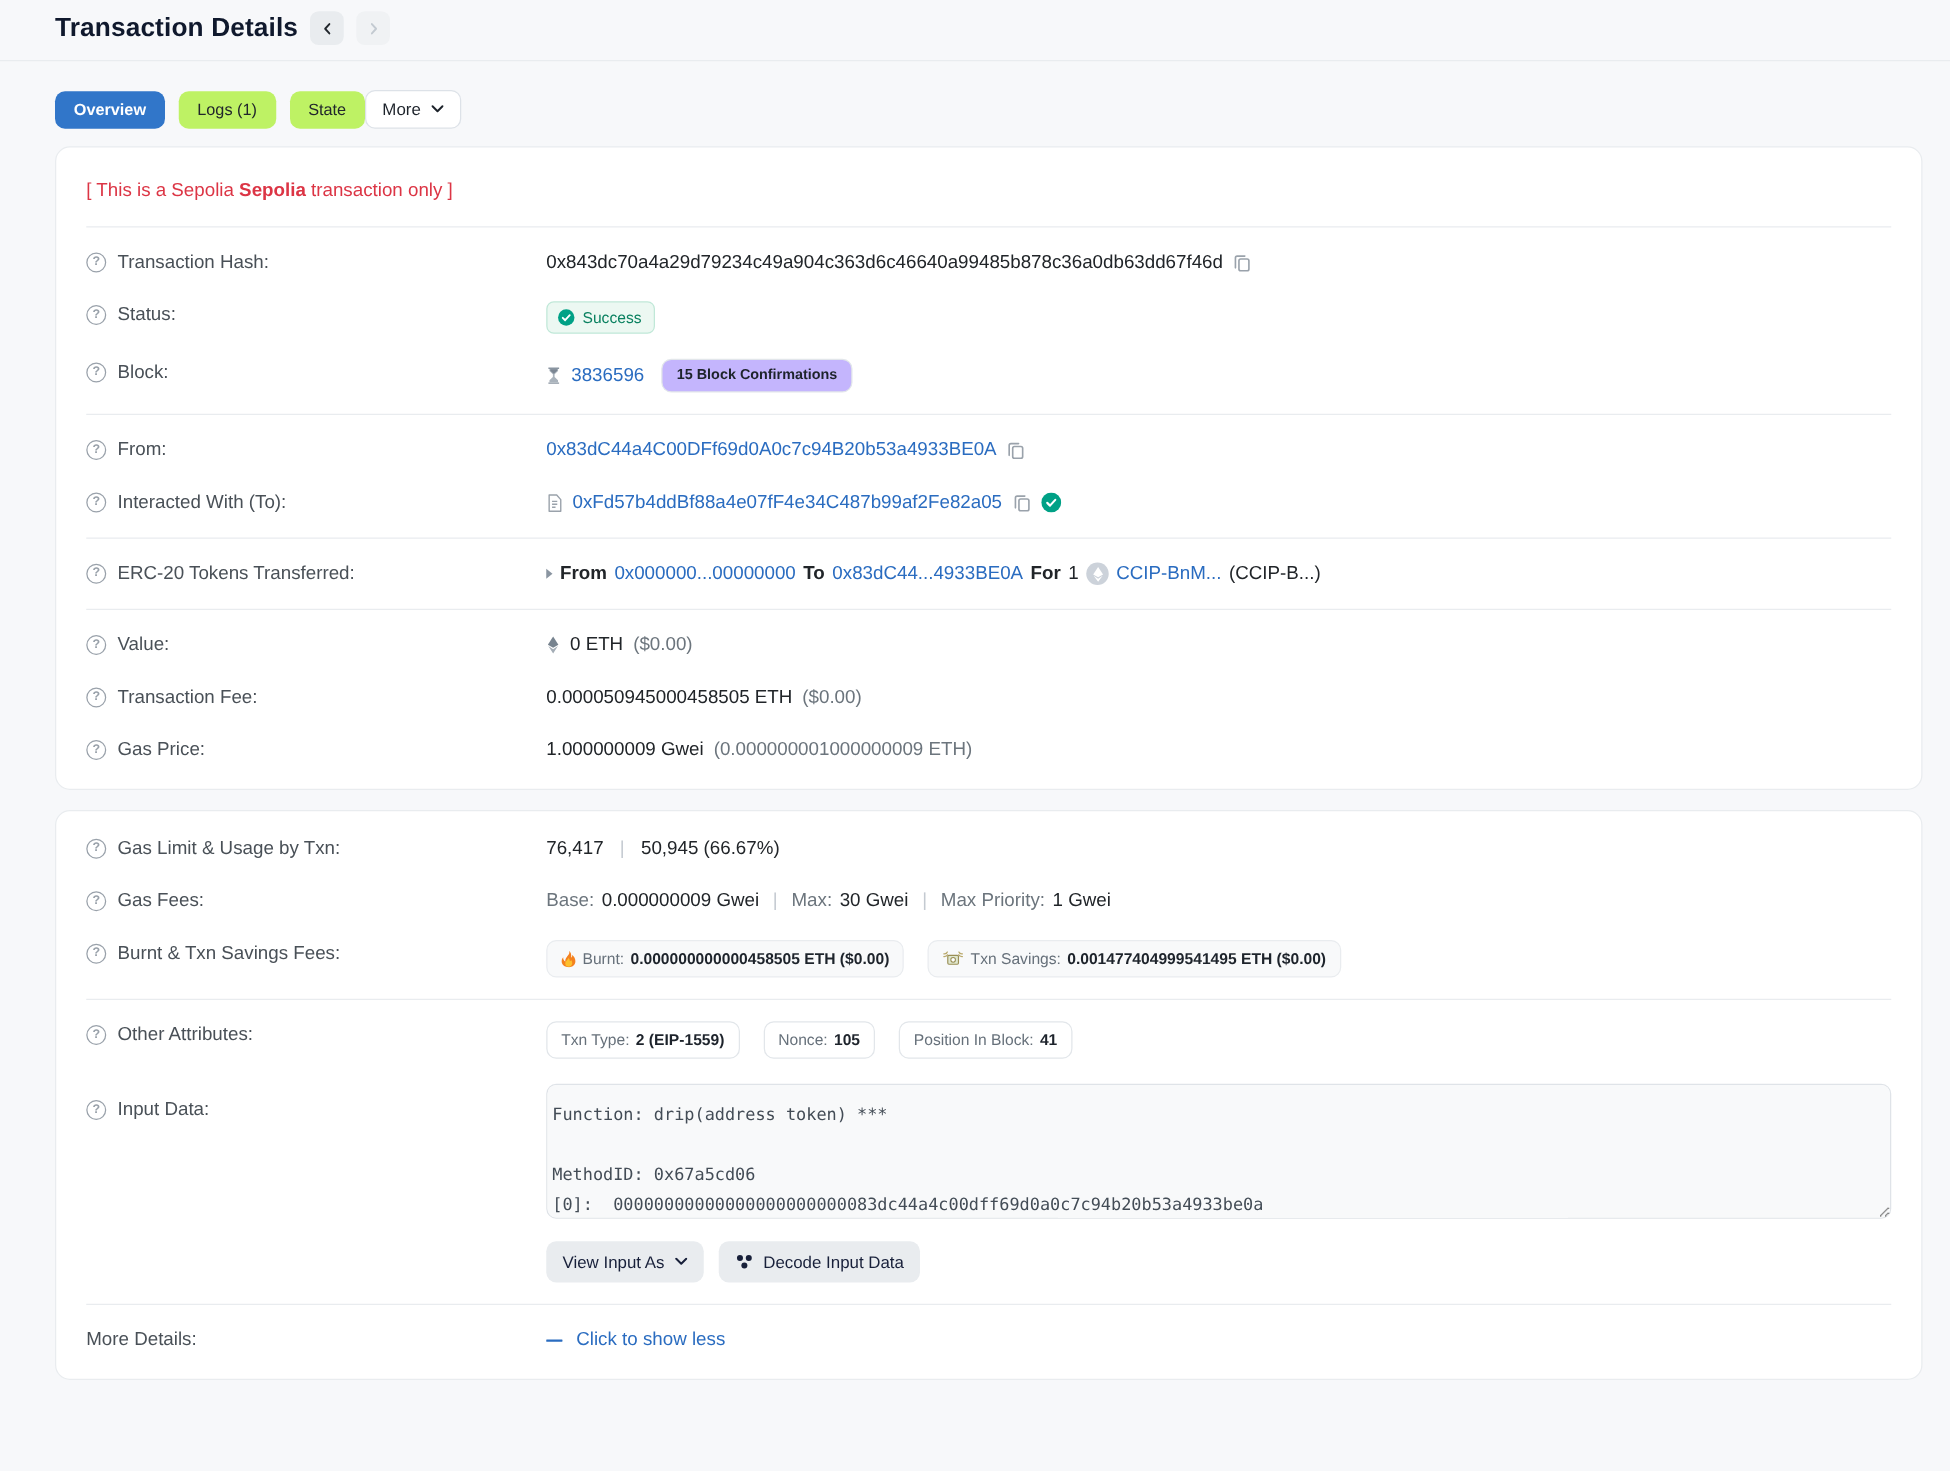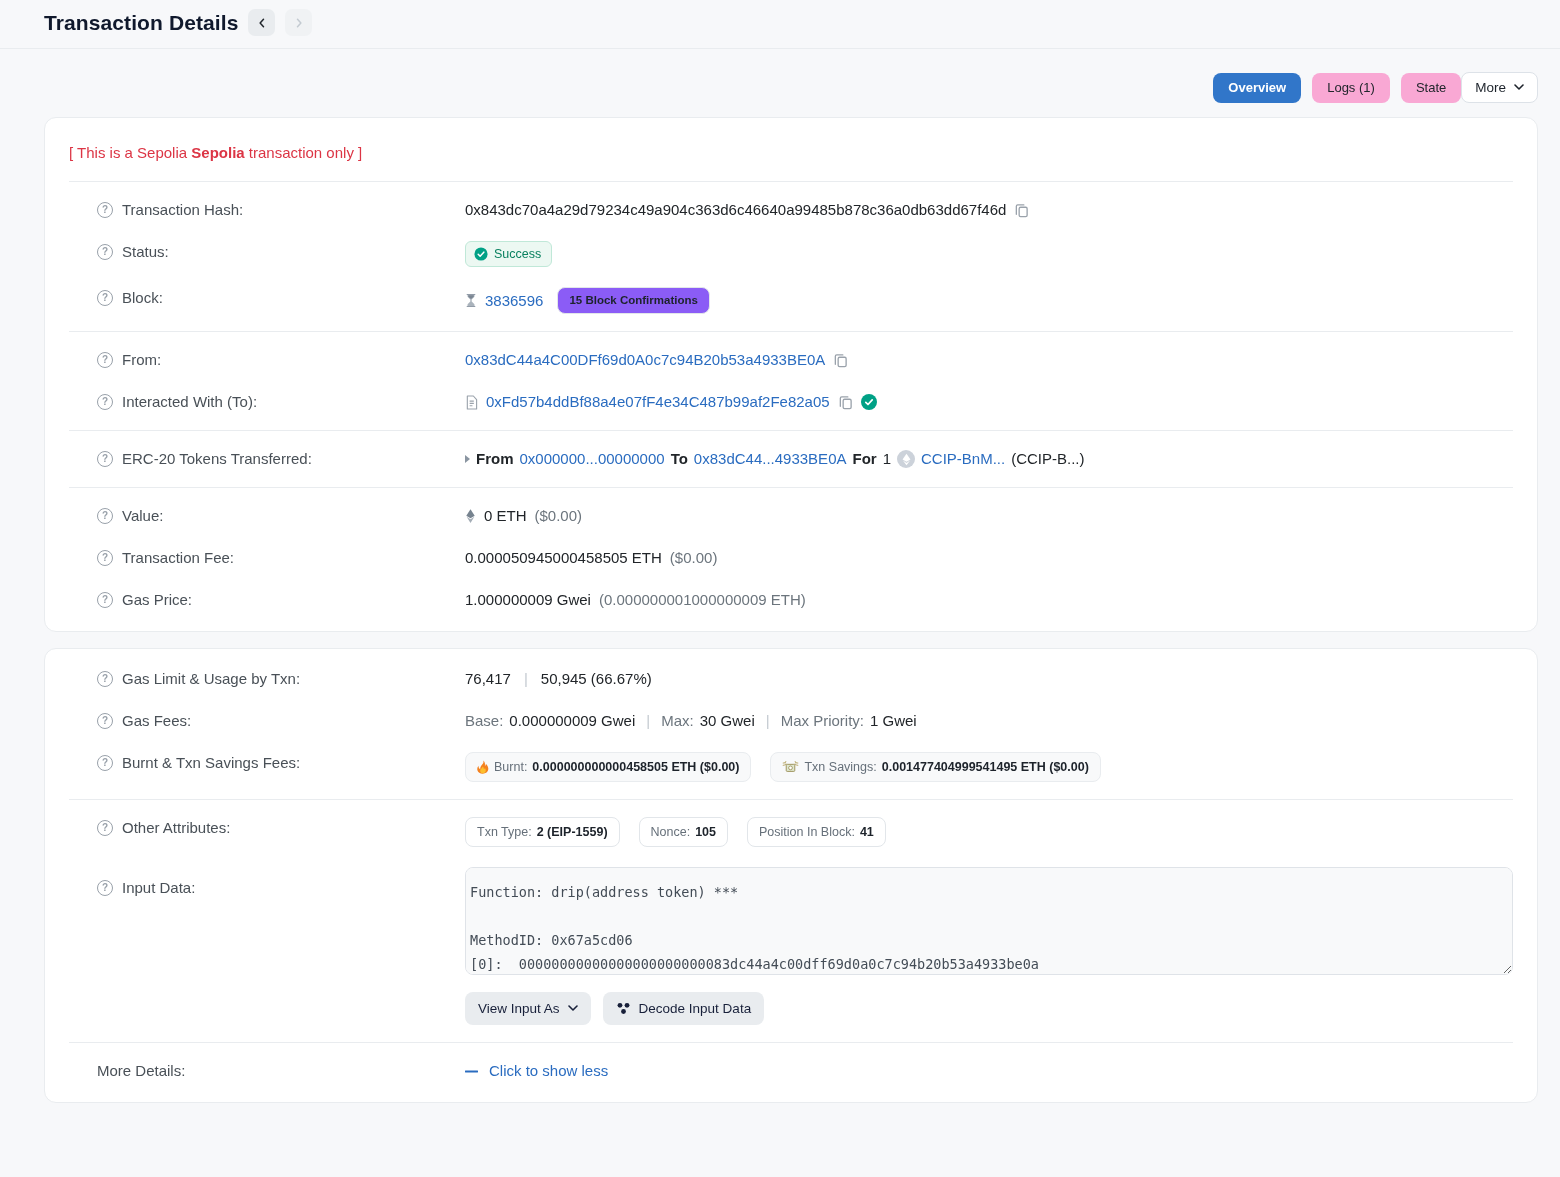--- a/index.html
+++ b/index.html
@@ -13,48 +13,48 @@
   .page{width:1560px; height:1177px; background:var(--page-bg); color:var(--text-dark); font-size:15px; overflow:hidden; position:relative;}
 
   
   .topbar{display:flex; align-items:center; padding:9px 22px 12px 44px; border-bottom:1px solid var(--border-light);}
   .page-title{font-size:21px; font-weight:700; color:#10192d; letter-spacing:.1px;}
   .nav-btn{width:27px;height:27px;border-radius:7px;background:#e9ecef;display:inline-flex;align-items:center;justify-content:center;margin-left:10px;cursor:pointer;border:none;}
   .nav-btn.disabled{background:#f0f2f4;}
   .nav-btn svg{display:block;}
 
   
-  .tabs-row{display:flex;align-items:center;justify-content:flex-end;padding:23px 22px 0 44px;}
+  .tabs-row{display:flex;align-items:center;justify-content:flex-start;padding:23px 22px 0 44px;}
   .tabs{display:flex;gap:11px;}
-  .tab{padding:8px 15px;border-radius:8px;font-size:13px;font-weight:500;background:#f9a8d4;color:#21262c;cursor:pointer;border:none;line-height:14px;}
+  .tab{padding:8px 15px;border-radius:8px;font-size:13px;font-weight:500;background:#bef264;color:#21262c;cursor:pointer;border:none;line-height:14px;}
   .tab.active{background:var(--accent-blue);color:#fff;font-weight:700;}
   .more-btn{display:inline-flex;align-items:center;gap:8px;background:#fff;border:1px solid #dde2e8;border-radius:8px;padding:7px 13px;font-size:13.5px;color:#1d232b;cursor:pointer;}
 
   
   .card{background:#fff;border:1px solid var(--border-light);border-radius:12px;margin:14px 22px 0 44px;padding:9px 24px 10px;}
   .card.second{margin-top:16px;}
   .divider{border:0;border-top:1px solid var(--border-light);margin:7px 0;}
 
-  .row{display:flex;align-items:flex-start;padding:10px 0;line-height:22px;margin-left:28px;}
+  .row{display:flex;align-items:flex-start;padding:10px 0;line-height:22px;}
   .row-label{width:368px;flex-shrink:0;color:var(--text-label);display:flex;align-items:center;gap:9px;}
   .row-value{flex:1;display:flex;align-items:center;gap:8px;flex-wrap:wrap;color:var(--text-dark);}
 
   .notice{padding:17px 0 13px;color:var(--danger-red);font-size:15px;}
   .notice b{font-weight:700;}
 
   .q{width:16px;height:16px;border:1.3px solid #99a1aa;border-radius:50%;color:#99a1aa;font-size:10px;font-weight:700;display:inline-flex;align-items:center;justify-content:center;flex-shrink:0;}
   .q::before{content:"?";}
 
   a.link{color:var(--link-blue);text-decoration:none;cursor:pointer;}
   .muted{color:var(--text-gray);}
   .pipe{color:#c4cad1;padding:0 5px;}
   .pipe::before{content:"|";}
 
   .badge-success{display:inline-flex;align-items:center;gap:6px;background:var(--success-bg);border:1px solid var(--success-border);border-radius:6px;padding:5px 10px 5px 8px;font-size:12.5px;font-weight:500;color:var(--success-text);line-height:14px;}
-  .badge-confirm{display:inline-flex;align-items:center;background:#8b5cf6;border:1px solid #e2e6ea;border-radius:8px;padding:6px 11px;font-size:11.5px;font-weight:700;color:#1d232b;line-height:13px;margin-left:6px;}
+  .badge-confirm{display:inline-flex;align-items:center;background:#c4b5fd;border:1px solid #e2e6ea;border-radius:8px;padding:6px 11px;font-size:11.5px;font-weight:700;color:#1d232b;line-height:13px;margin-left:6px;}
 
   .chip{display:inline-flex;align-items:center;gap:5px;background:var(--chip-bg);border:1px solid var(--border-light);border-radius:8px;padding:7px 11px;font-size:12.5px;line-height:14px;}
   .chip .c-label{color:#66707a;}
   .chip .c-val{font-weight:700;color:#1d232b;}
   .chip + .chip{margin-left:11px;}
   .chip.attr{background:#fff;border-color:#e2e6ea;}
 
   .icon{display:inline-flex;flex-shrink:0;}
   .token-ic{width:18px;height:18px;border-radius:50%;background:#ccd2da;display:inline-flex;align-items:center;justify-content:center;flex-shrink:0;}
   .caret{width:0;height:0;border-top:4px solid transparent;border-bottom:4px solid transparent;border-left:5px solid #8a95a1;display:inline-block;flex-shrink:0;}

